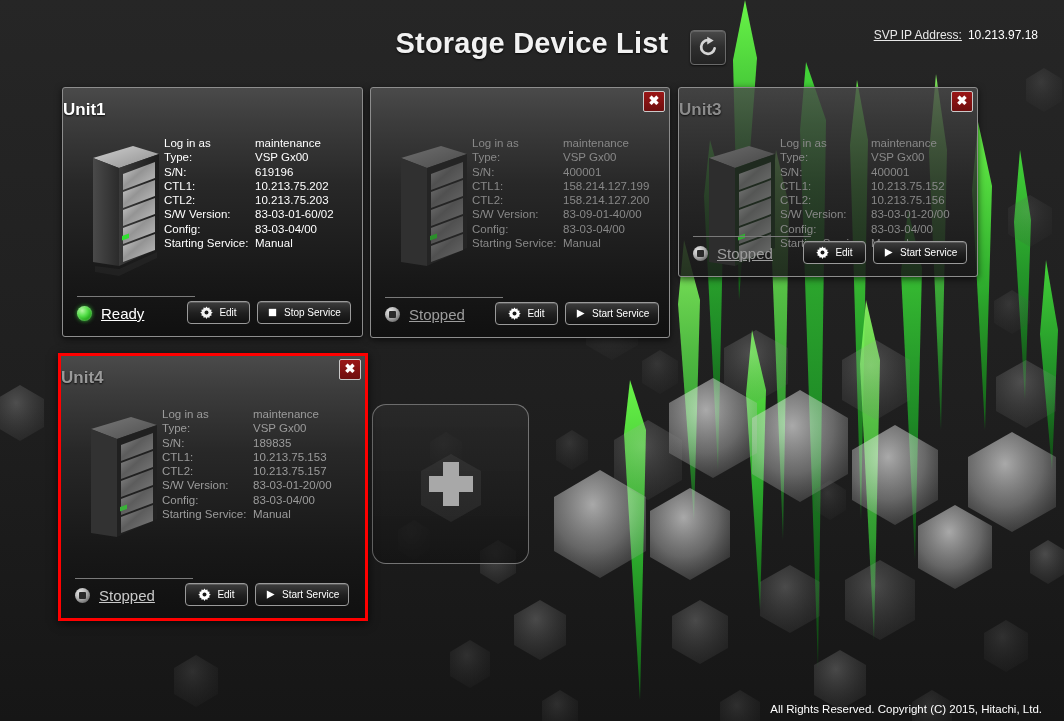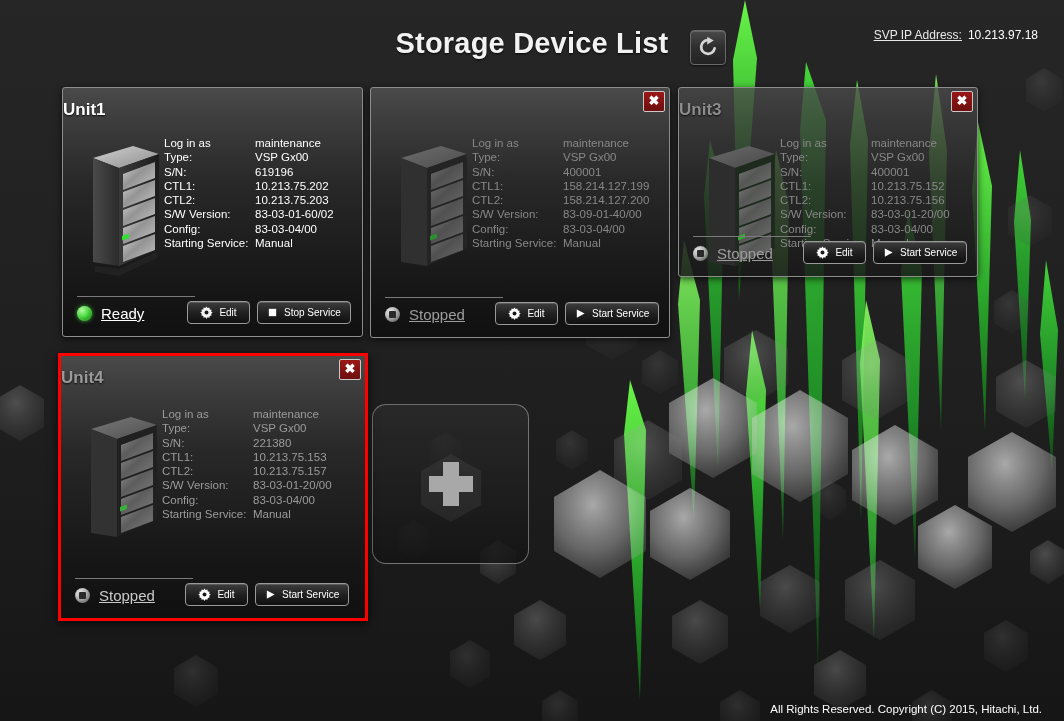--- a/index.html
+++ b/index.html
@@ -615,21 +615,21 @@
           <polygon points="42,88 74,76 74,92 42,104" fill="url(#bay4)" opacity="0.9"></polygon>
           <polygon points="42,106 74,94 74,110 42,122" fill="url(#bay4)" opacity="0.9"></polygon>
         </g>
         <polygon points="41,96 48,93.4 48,98 41,100.6" fill="#39b239"></polygon>
       </svg>
     </div>
 
     <div class="info" style="left:101px; top:51px;">
       <span class="row"><span class="lab">Log in as</span><span class="val">maintenance</span></span>
       <span class="row"><span class="lab">Type:</span><span class="val">VSP Gx00</span></span>
-      <span class="row"><span class="lab">S/N:</span><span class="val">221380</span></span>
+      <span class="row"><span class="lab">S/N:</span><span class="val">189835</span></span>
       <span class="row"><span class="lab">CTL1:</span><span class="val">10.213.75.153</span></span>
       <span class="row"><span class="lab">CTL2:</span><span class="val">10.213.75.157</span></span>
       <span class="row"><span class="lab">S/W Version:</span><span class="val">83-03-01-20/00</span></span>
       <span class="row"><span class="lab">Config:</span><span class="val">83-03-04/00</span></span>
       <span class="row"><span class="lab">Starting Service:</span><span class="val">Manual</span></span>
     </div>
 
     <div class="panel-foot">
       <div class="foot-rule"></div>
       <div class="status-wrap">

